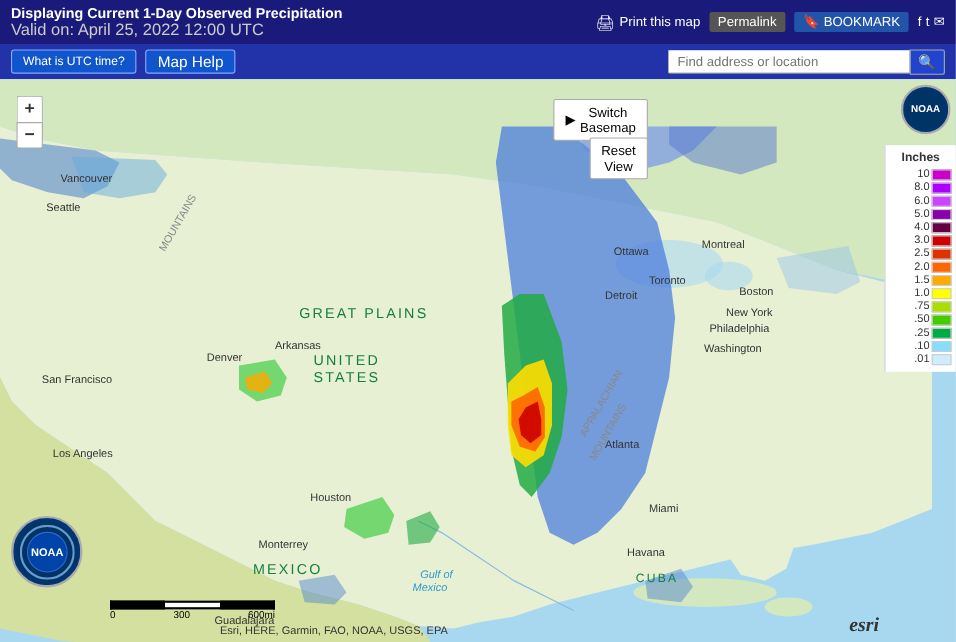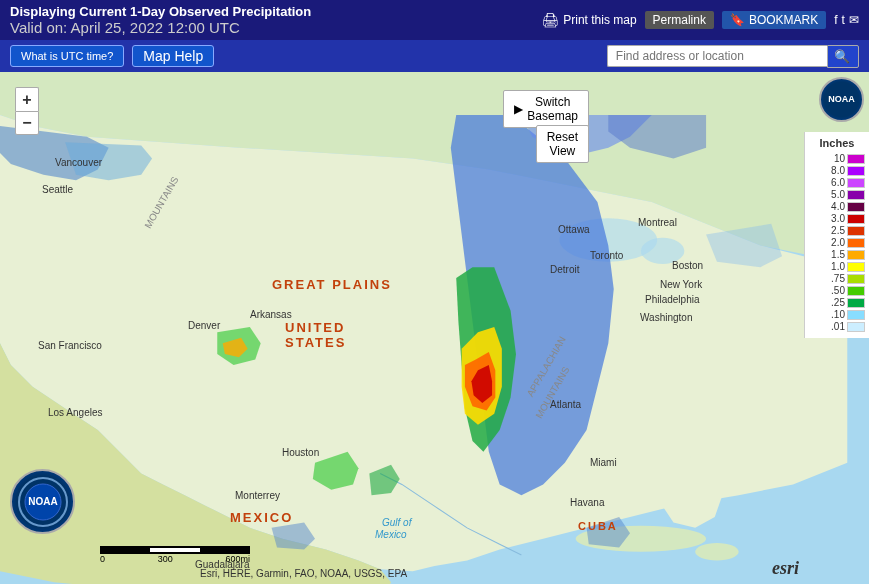--- a/index.html
+++ b/index.html
@@ -194,22 +194,22 @@
     
     .map-label {
       position: absolute;
       font-size: 10px;
       color: #333;
       pointer-events: none;
       white-space: nowrap;
     }
     .map-label-lg {
       font-size: 13px;
-      color: #c2410c;
-      font-weight: bold;
+      color: #15803d;
+      font-weight: normal;
       letter-spacing: 2px;
     }
     .map-label-water {
       color: #3399cc;
       font-style: italic;
     }
 
     
     #map-controls {
       position: absolute;

